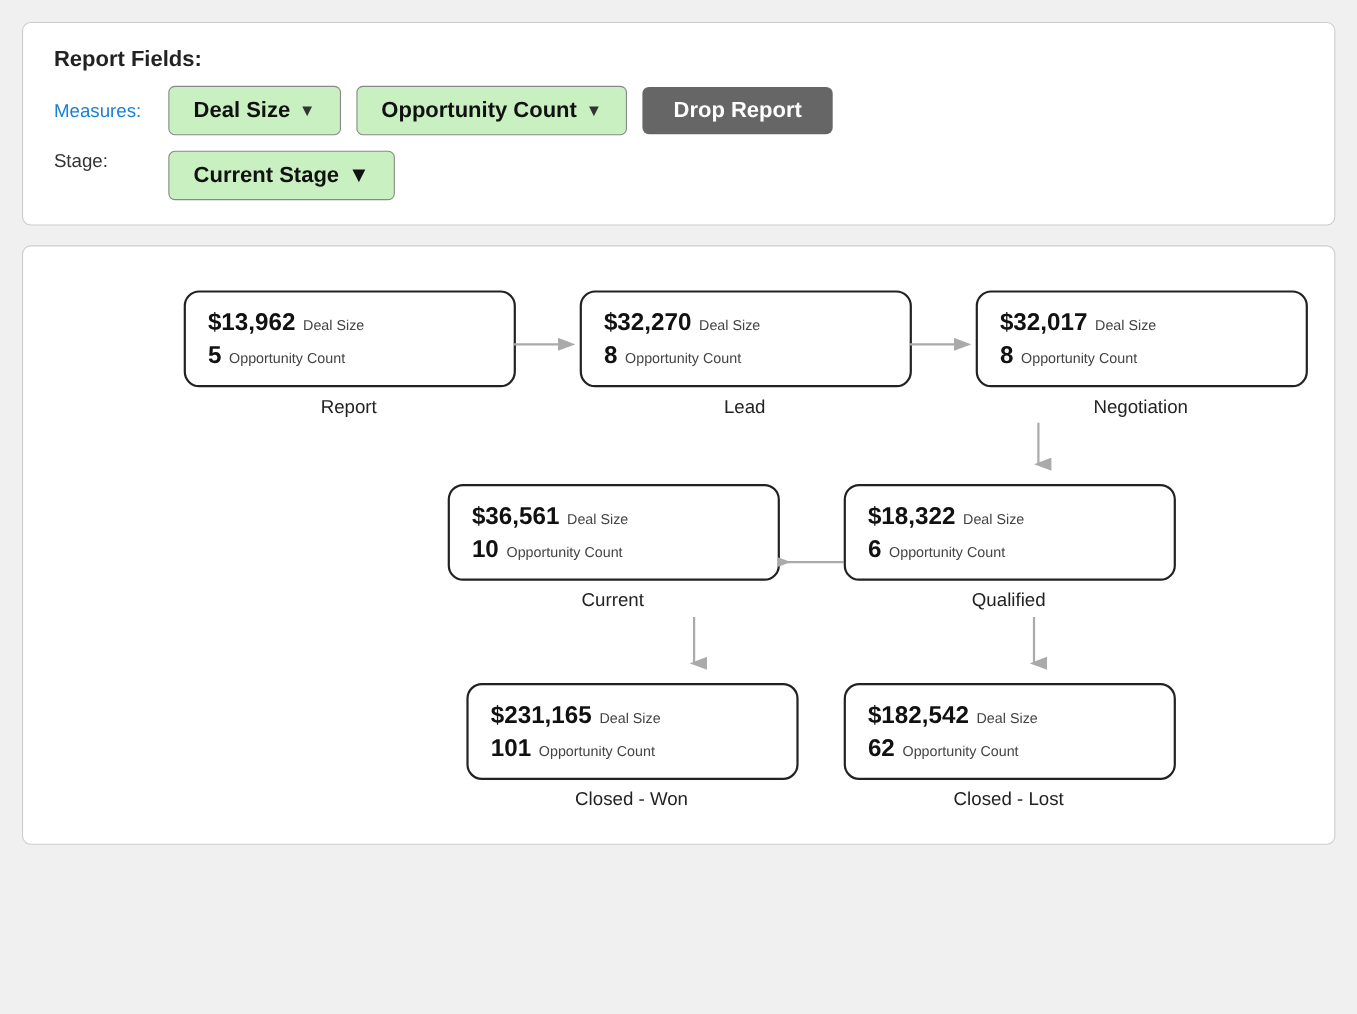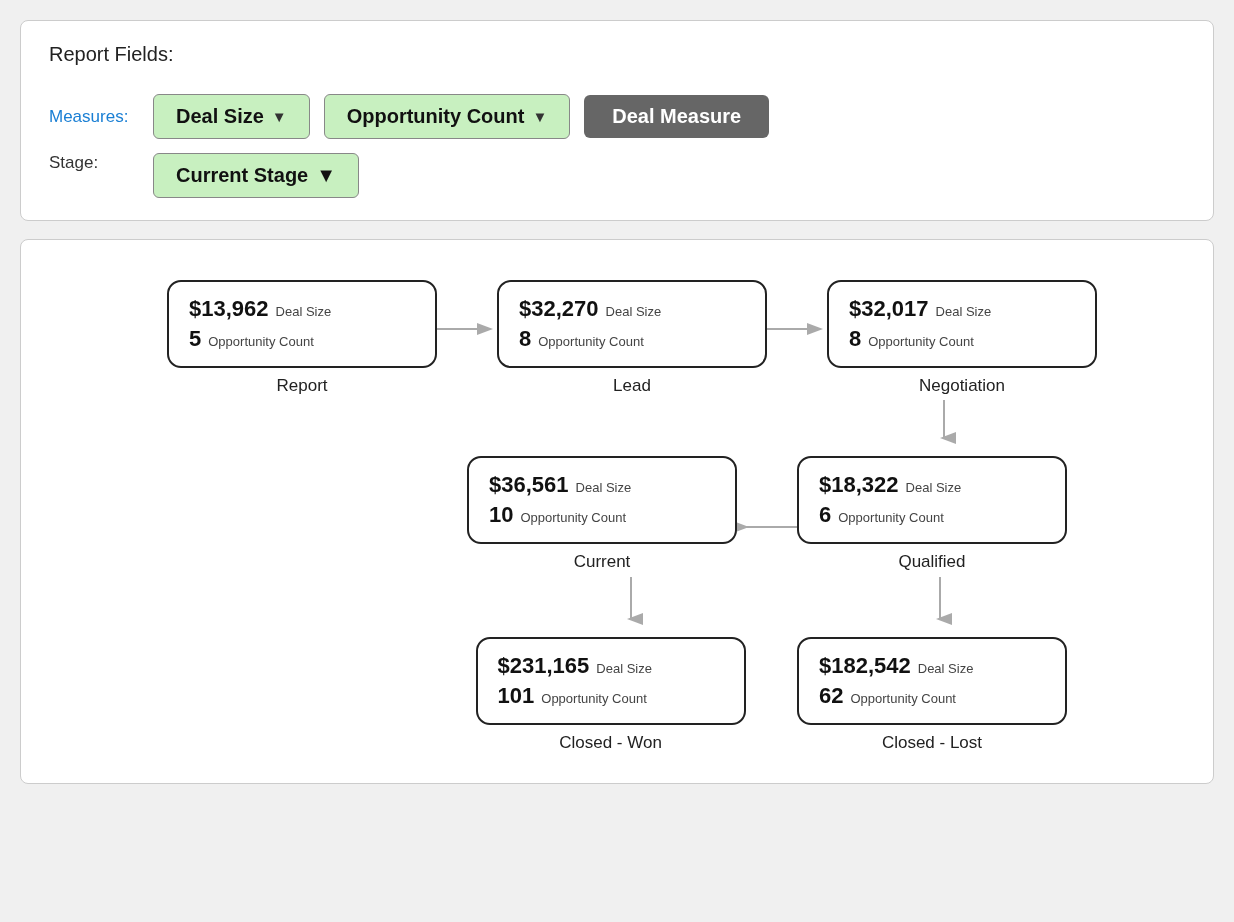--- a/index.html
+++ b/index.html
@@ -12,23 +12,23 @@
     .report-fields-panel {
       background: #fff;
       border: 1.5px solid #ccc;
       border-radius: 8px;
       padding: 22px 28px 22px 28px;
       margin-bottom: 18px;
     }
 
     .report-fields-title {
       font-size: 20px;
-      font-weight: normal;
+      font-weight: bold;
       color: #222;
-      margin-bottom: 28px;
+      margin-bottom: 12px;
     }
 
     .measures-row {
       display: flex;
       align-items: center;
       gap: 14px;
       margin-bottom: 14px;
     }
 
     .measures-label {
@@ -102,21 +102,21 @@
       border-radius: 8px;
       padding: 30px 20px 30px 20px;
       position: relative;
     }
 
     .stage-node {
       border: 2px solid #222;
       border-radius: 14px;
       padding: 14px 20px;
       background: #fff;
-      width: 270px;
+      width: 302px;
       margin: 0 auto;
     }
 
     .stage-node .deal-size-line {
       display: flex;
       align-items: baseline;
       gap: 7px;
       margin-bottom: 4px;
     }
 
@@ -176,21 +176,21 @@
     <span class="measures-label">Measures:</span>
     <button class="green-btn">
       <span>Deal Size</span>
       <span class="arrow">▼</span>
     </button>
     <button class="green-btn">
       <span>Opportunity Count</span>
       <span class="arrow">▼</span>
     </button>
     <button class="drop-measure-btn">
-      <span>Deal Measure</span>
+      <span>Drop Report</span>
     </button>
   </div>
 
   <div class="stage-row">
     <span class="stage-label">Stage:</span>
     <button class="stage-btn">
       <span>Current Stage</span>
       <span class="arrow">▼</span>
     </button>
   </div>

